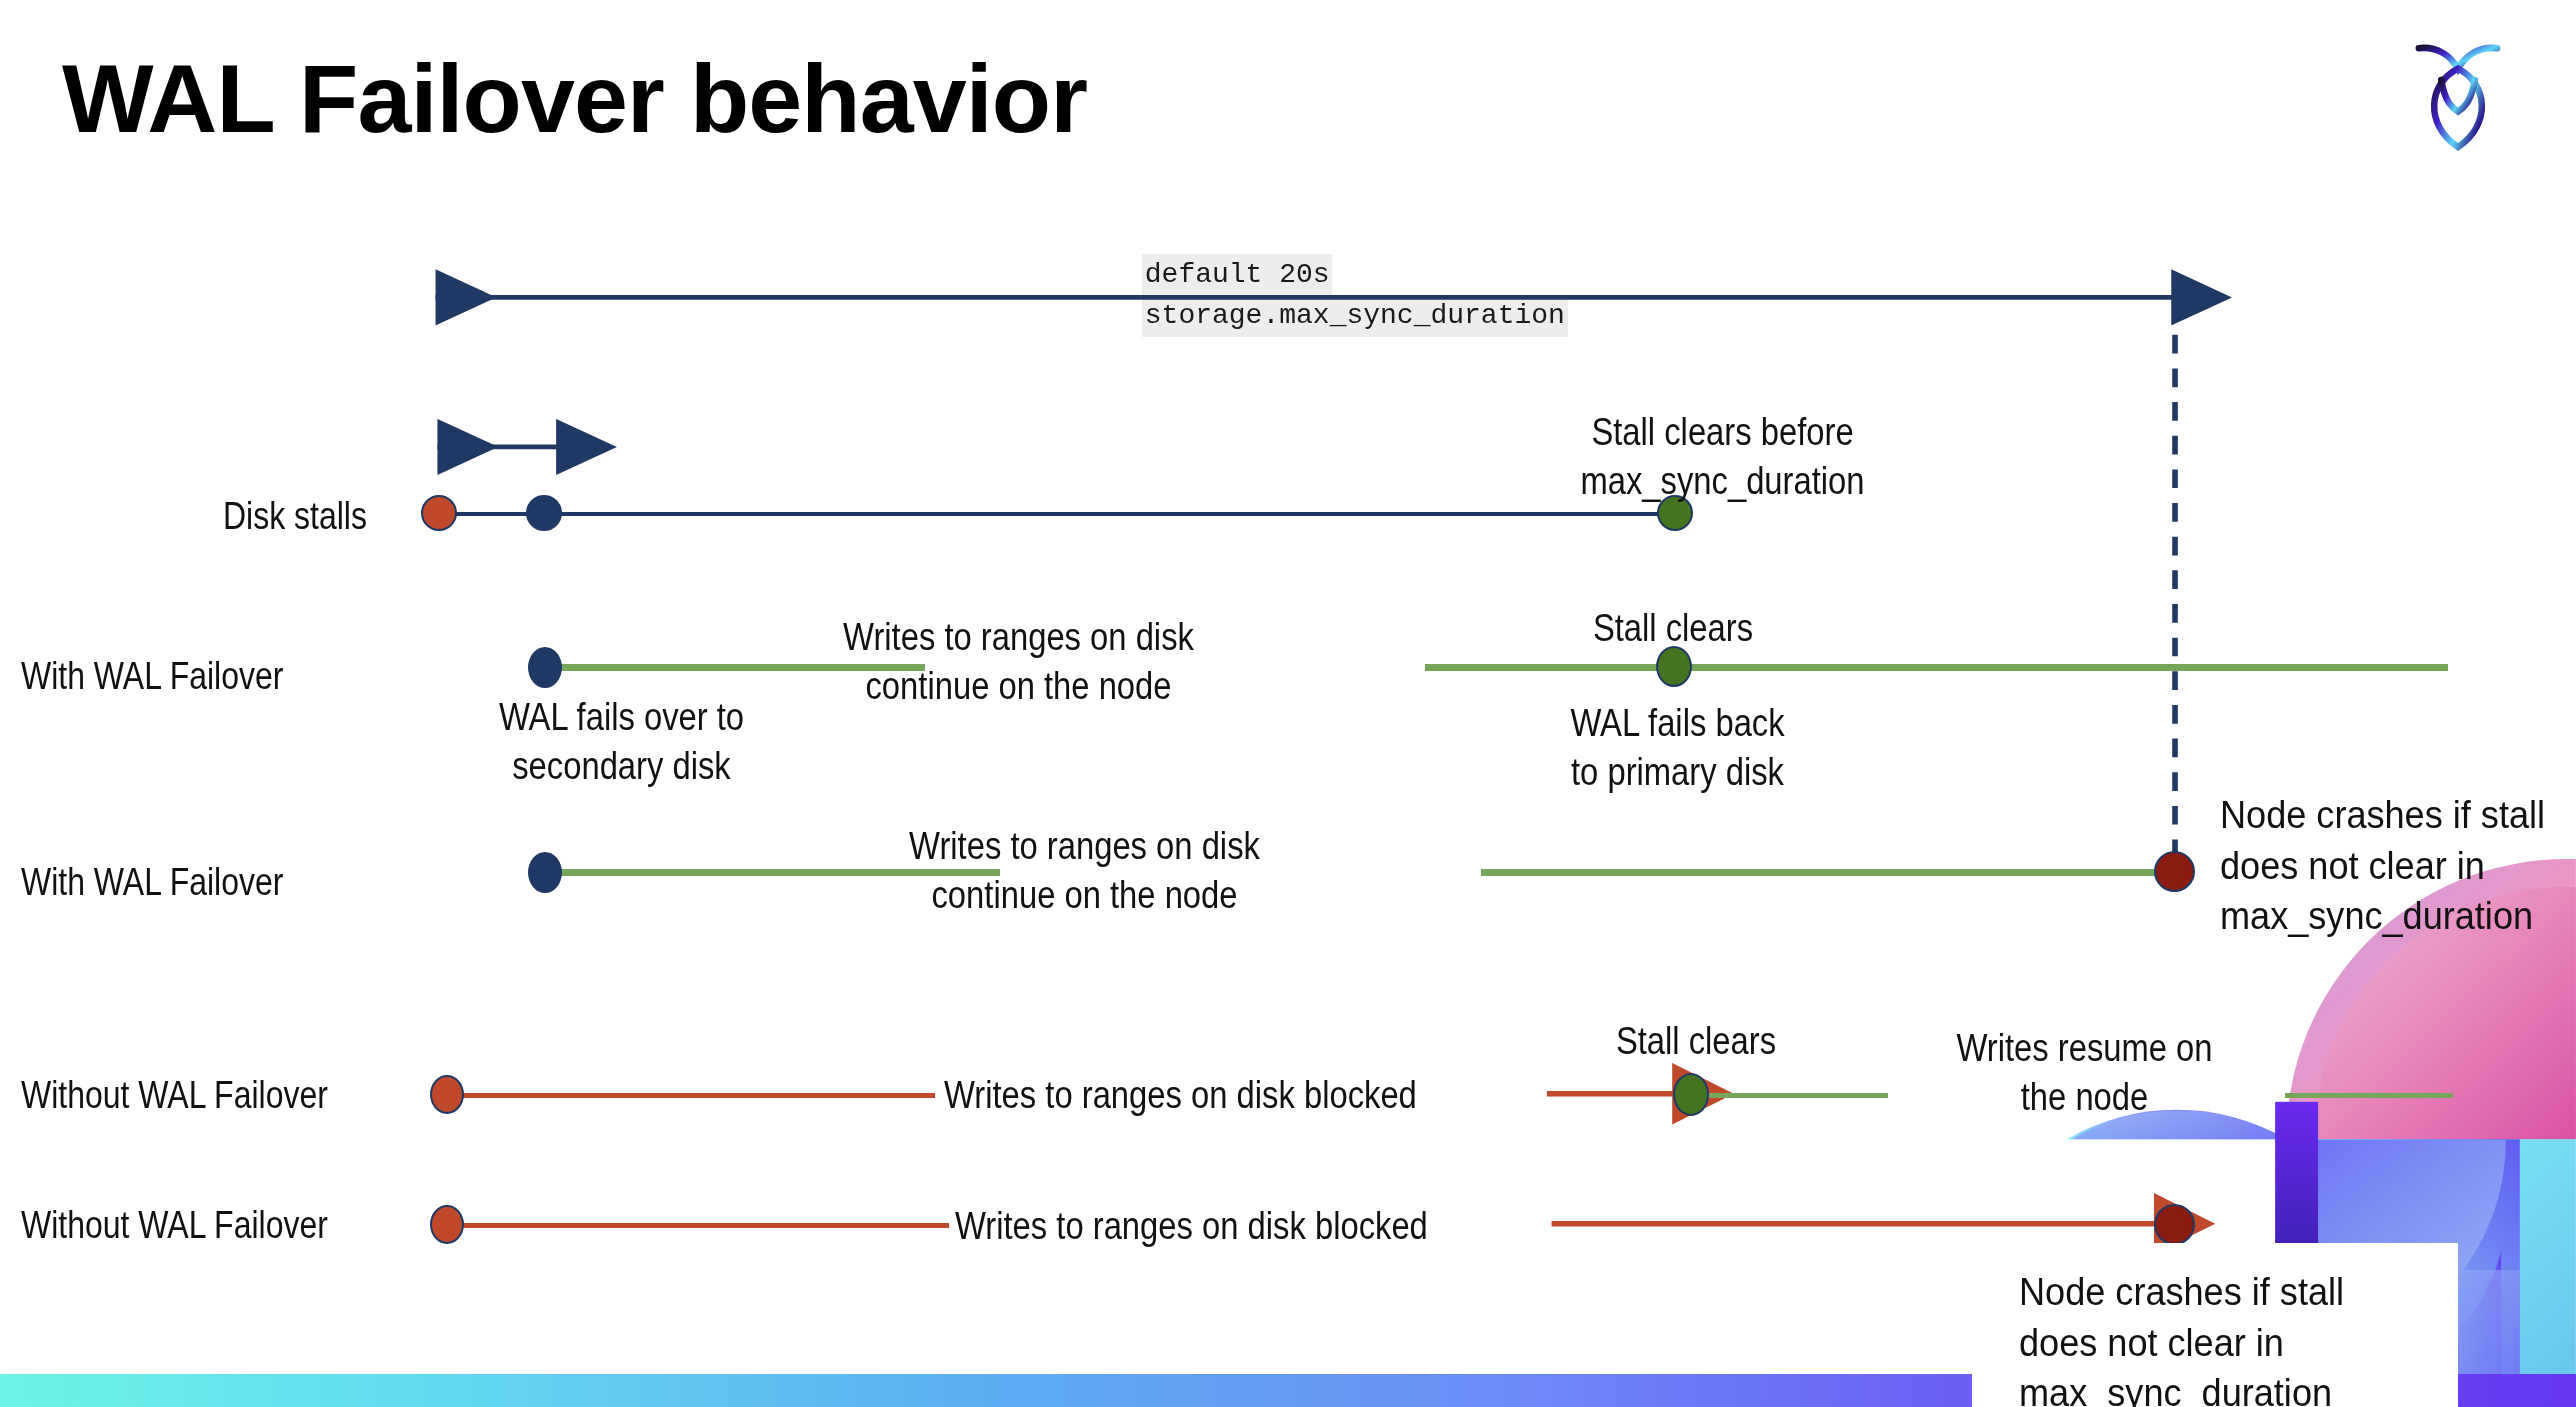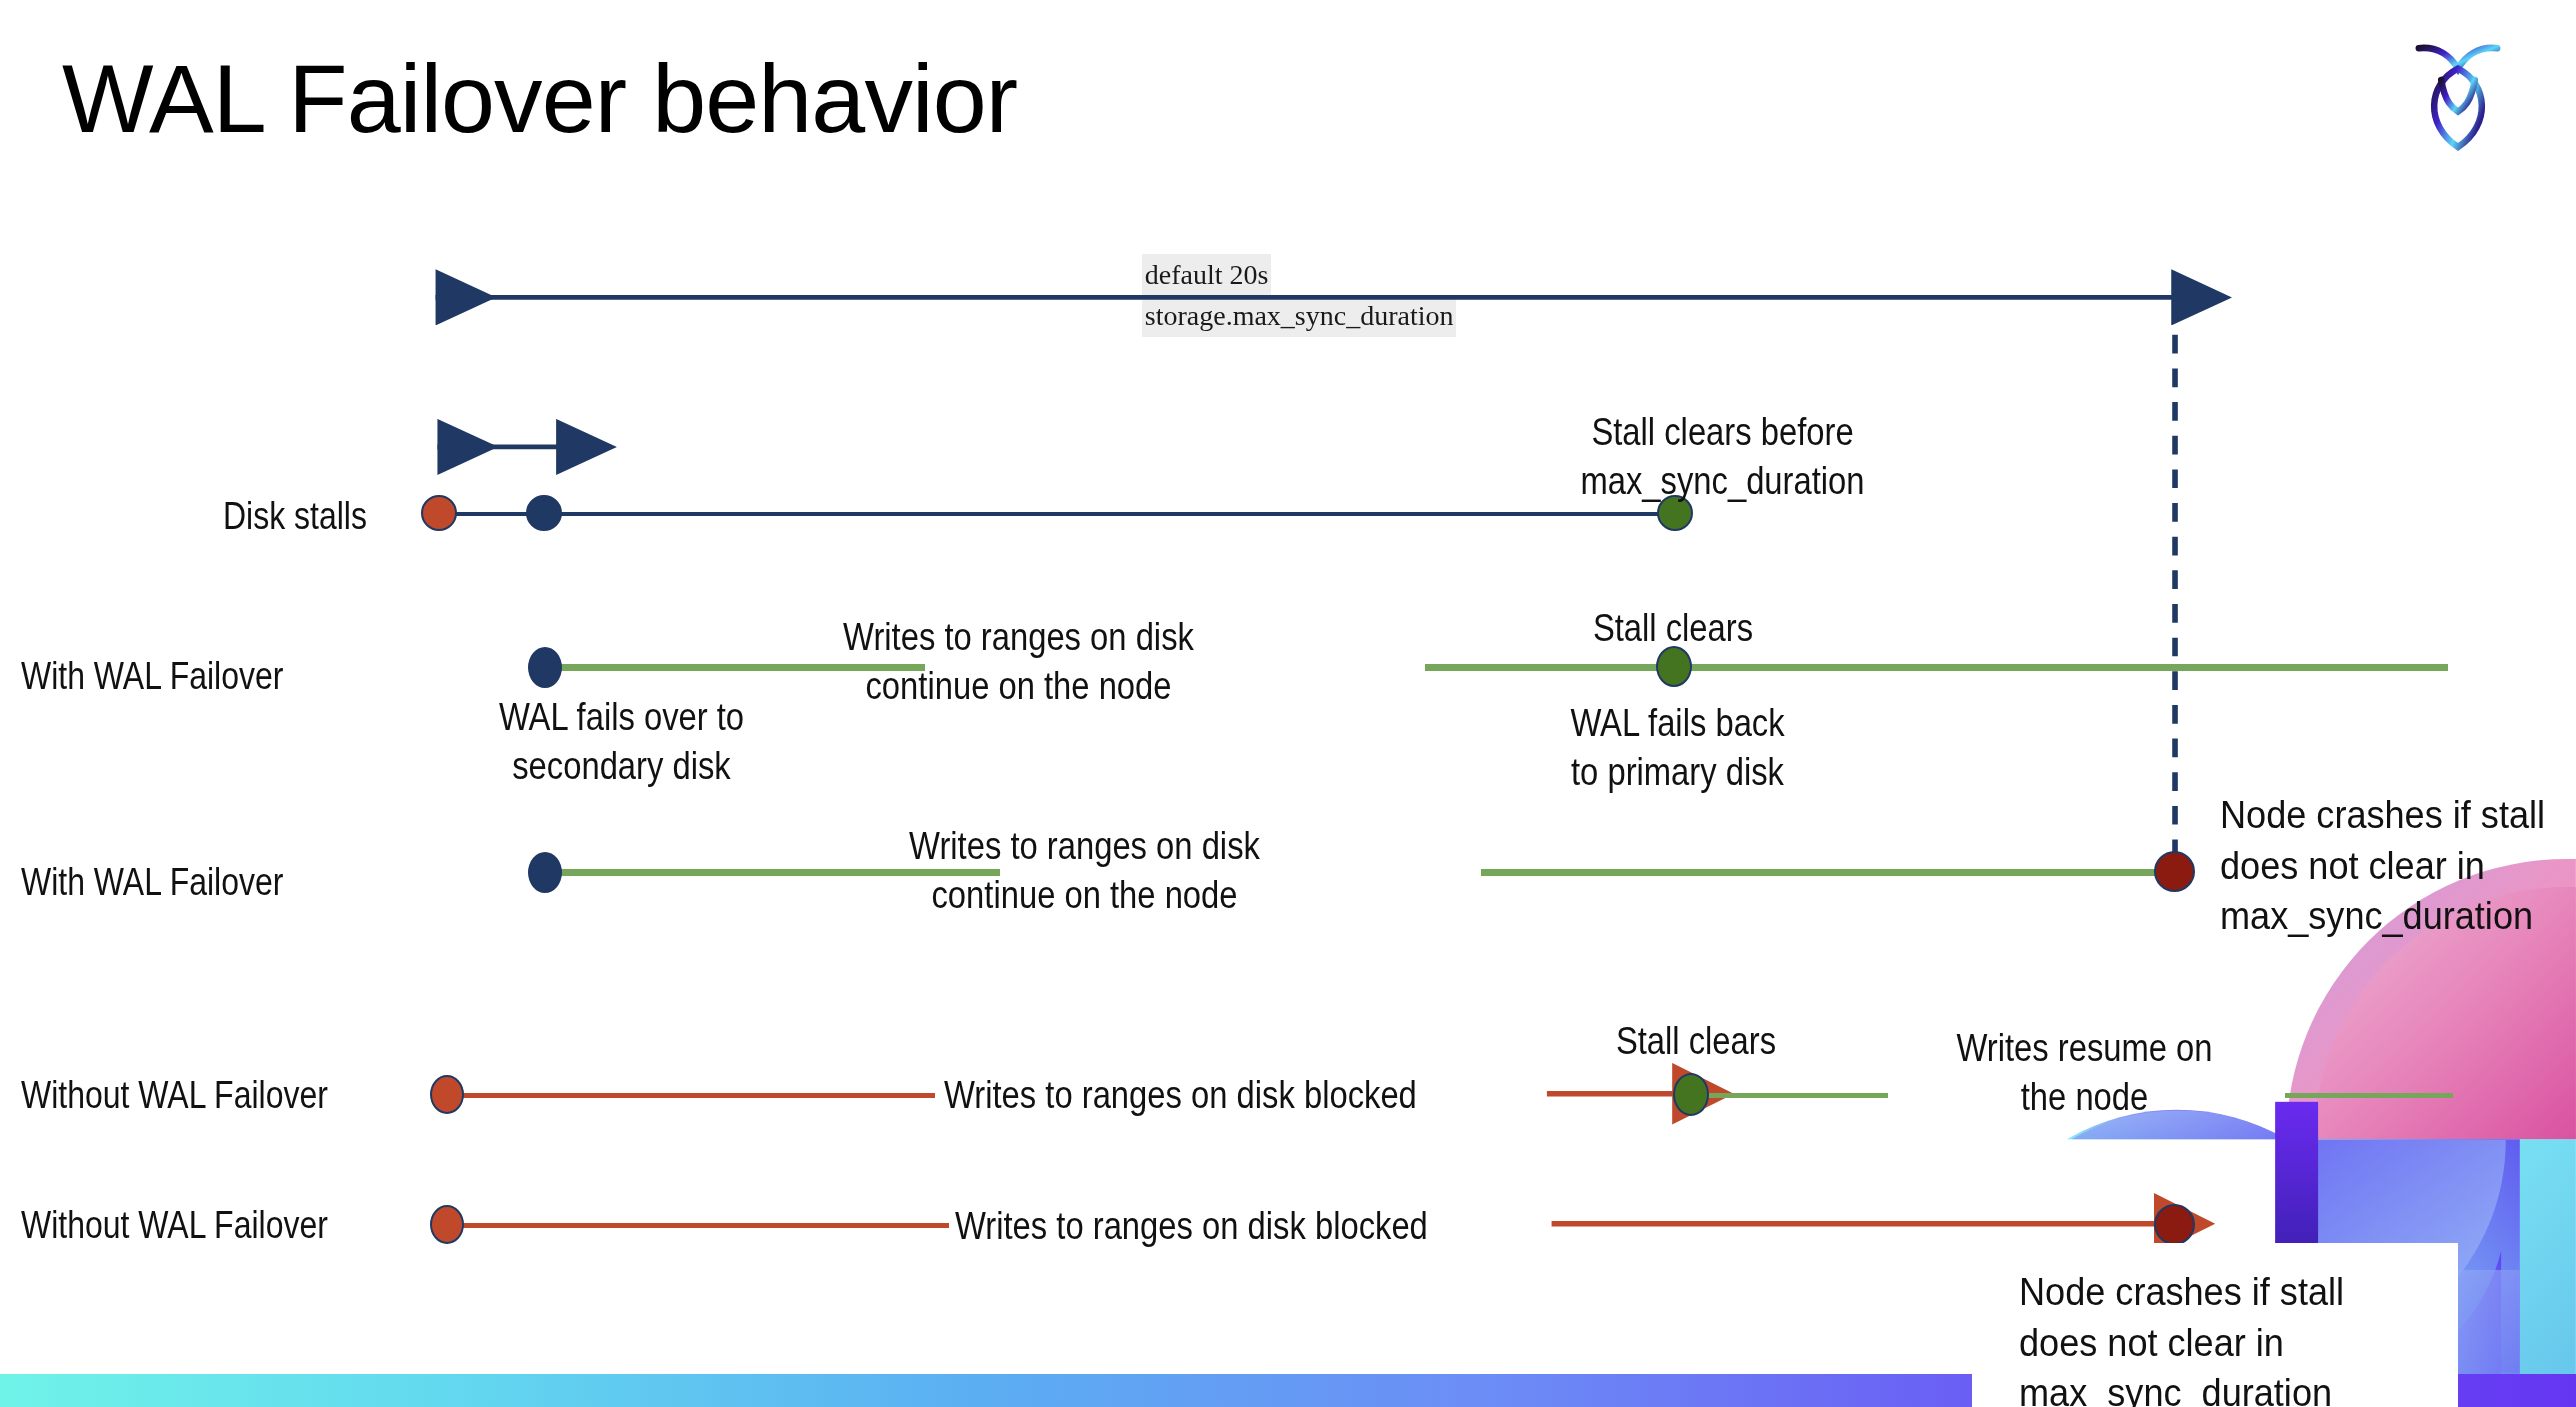--- a/index.html
+++ b/index.html
@@ -18,21 +18,21 @@
     background: #ffffff;
     overflow: hidden;
   }
 
   
   #page-title {
     position: absolute;
     left: 62px;
     top: 43px;
     font-size: 97px;
-    font-weight: normal;
+    font-weight: bold;
     letter-spacing: -0.9px;
     color: #000000;
     font-family: "Liberation Sans", sans-serif;
     white-space: nowrap;
   }
 
   
   #logo {
     position: absolute;
     right: 43px;
@@ -59,21 +59,21 @@
     width: 100%;
     height: 34px;
     background: linear-gradient(90deg,
       #6FF3E8 0%, #62D7EF 18%, #5BAEF2 38%,
       #6C8CF6 58%, #6A5BF4 78%, #6536F2 100%);
   }
 
   
   .code-chip {
     position: absolute;
-    font-family: Liberation Serif, serif;
+    font-family: Liberation Mono, monospace;
     font-size: 28px;
     line-height: 1.42;
     color: #1a1a1a;
     white-space: nowrap;
   }
   .code-chip span {
     background: #ededed;
     display: inline-block;
     padding: 0.9px 2.8px;
   }

